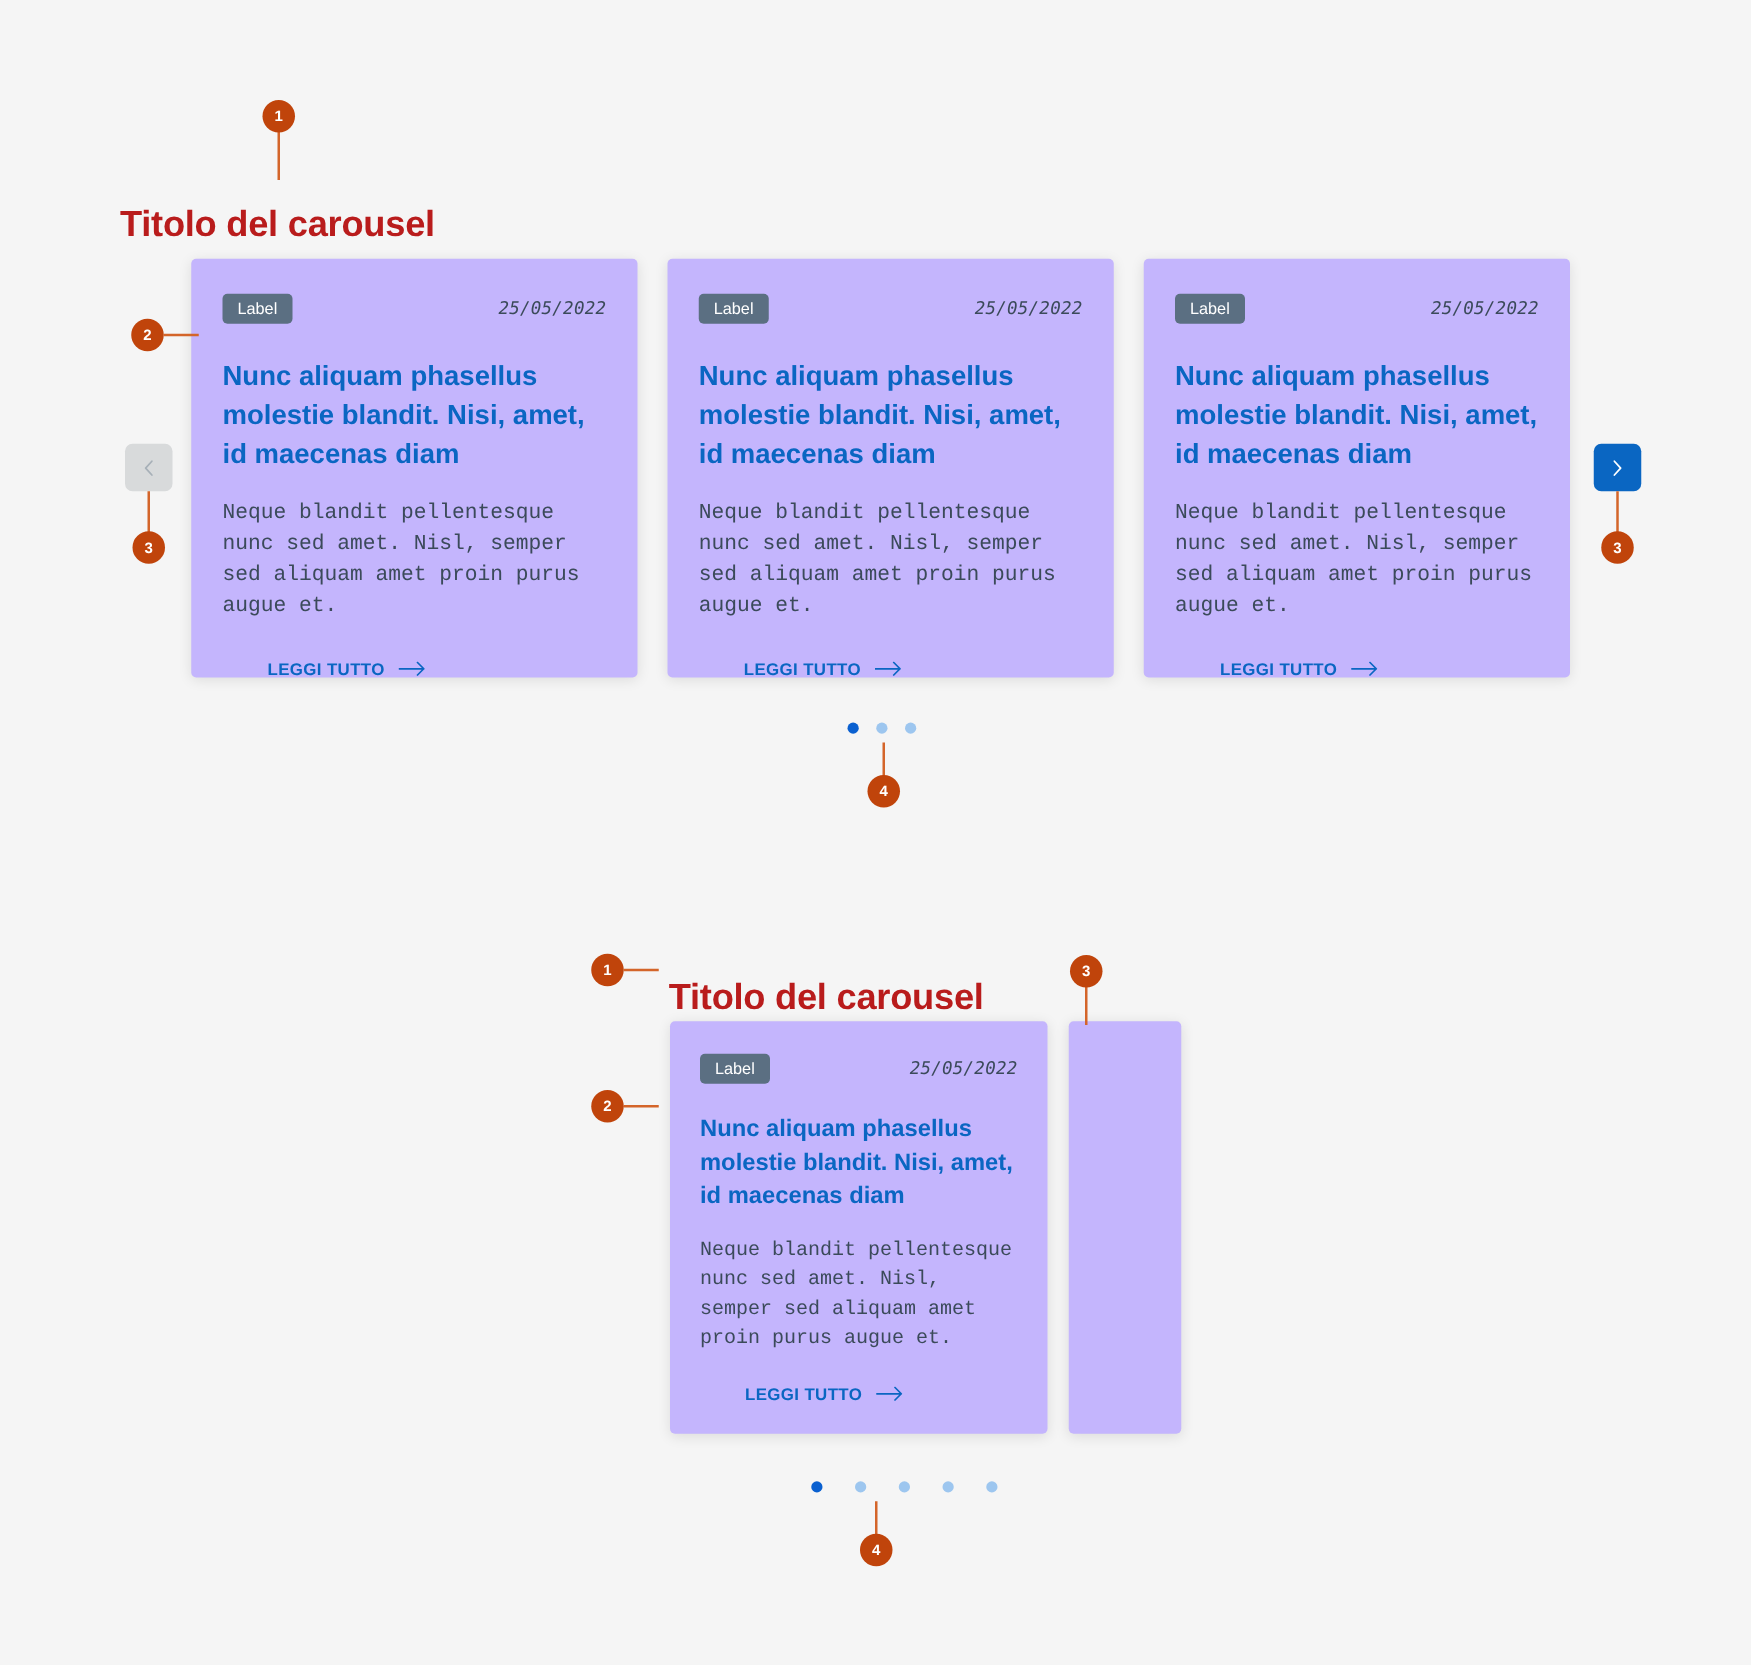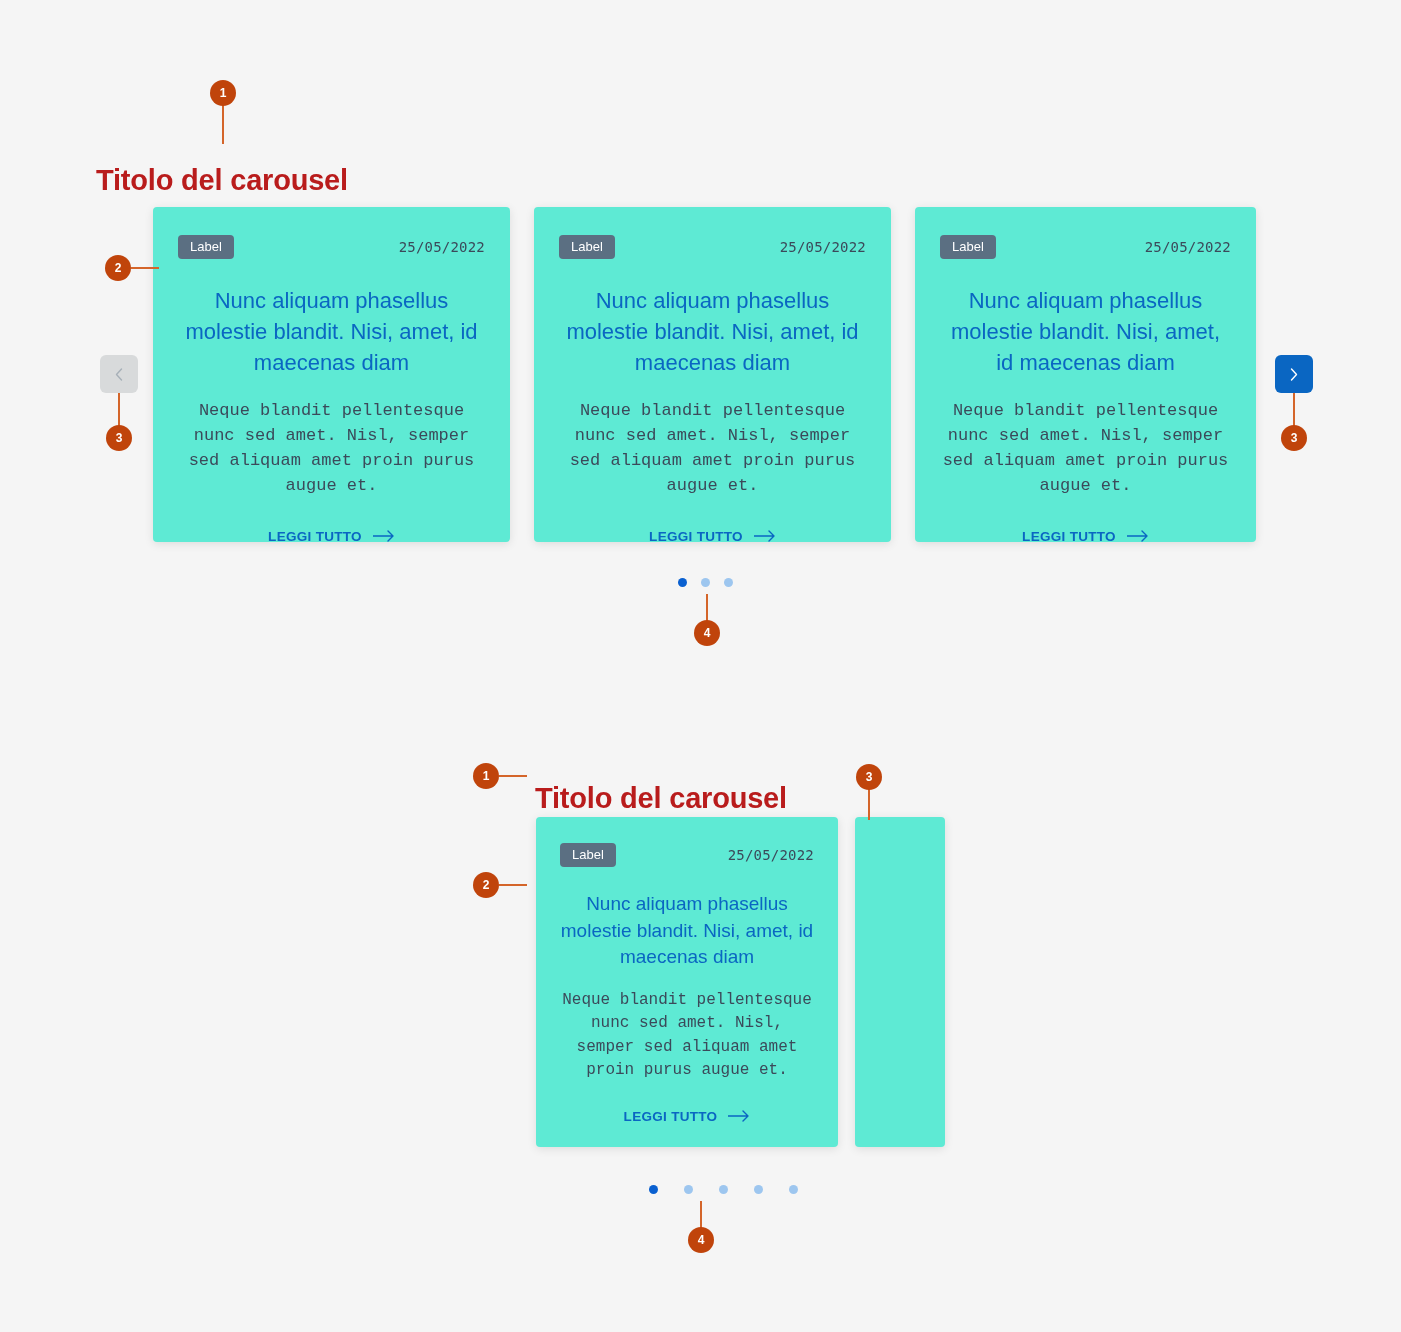--- a/index.html
+++ b/index.html
@@ -45,25 +45,24 @@
     font-size: 29px;
     font-weight: 700;
     color: #b91c1c;
     letter-spacing: -0.2px;
     white-space: nowrap;
   }
 
   
   .card {
     position: absolute;
-    background: #5eead4;
+    background: #c4b5fd;
     border-radius: 4px;
     box-shadow: 0 2px 10px rgba(0,0,0,0.10);
     overflow: hidden;
-    text-align: center;
   }
   .card-inner {
     padding: 28px 25px 26px 25px;
   }
   .card-head {
     display: flex;
     align-items: center;
     justify-content: space-between;
     margin-bottom: 26px;
   }
@@ -74,44 +73,46 @@
     font-weight: 400;
     padding: 5px 12px 6px 12px;
     border-radius: 4px;
     line-height: 1;
   }
   .date {
     font-family: "DejaVu Sans Mono", monospace;
     font-size: 14px;
     color: #3b4a5a;
     letter-spacing: 0.2px;
+    font-style: italic;
   }
   .card-title {
     color: #0a66c2;
     font-size: 22px;
-    font-weight: 400;
+    font-weight: 700;
     line-height: 1.42;
     margin: 0 0 20px 0;
   }
   .card-body {
     font-family: Liberation Mono, monospace;
     font-size: 17px;
     line-height: 1.47;
     color: #3b4a5a;
     margin: 0 0 28px 0;
   }
   .read-more {
     display: inline-flex;
     align-items: center;
     gap: 11px;
     color: #0a66c2;
     font-size: 13.5px;
     font-weight: 700;
     letter-spacing: 0.3px;
     text-decoration: none;
+    margin-left: 36px;
   }
   .read-more svg { display: block; }
 
   
   .nav-btn {
     position: absolute;
     width: 38px; height: 38px;
     border-radius: 6px;
     border: none;
     display: flex;

